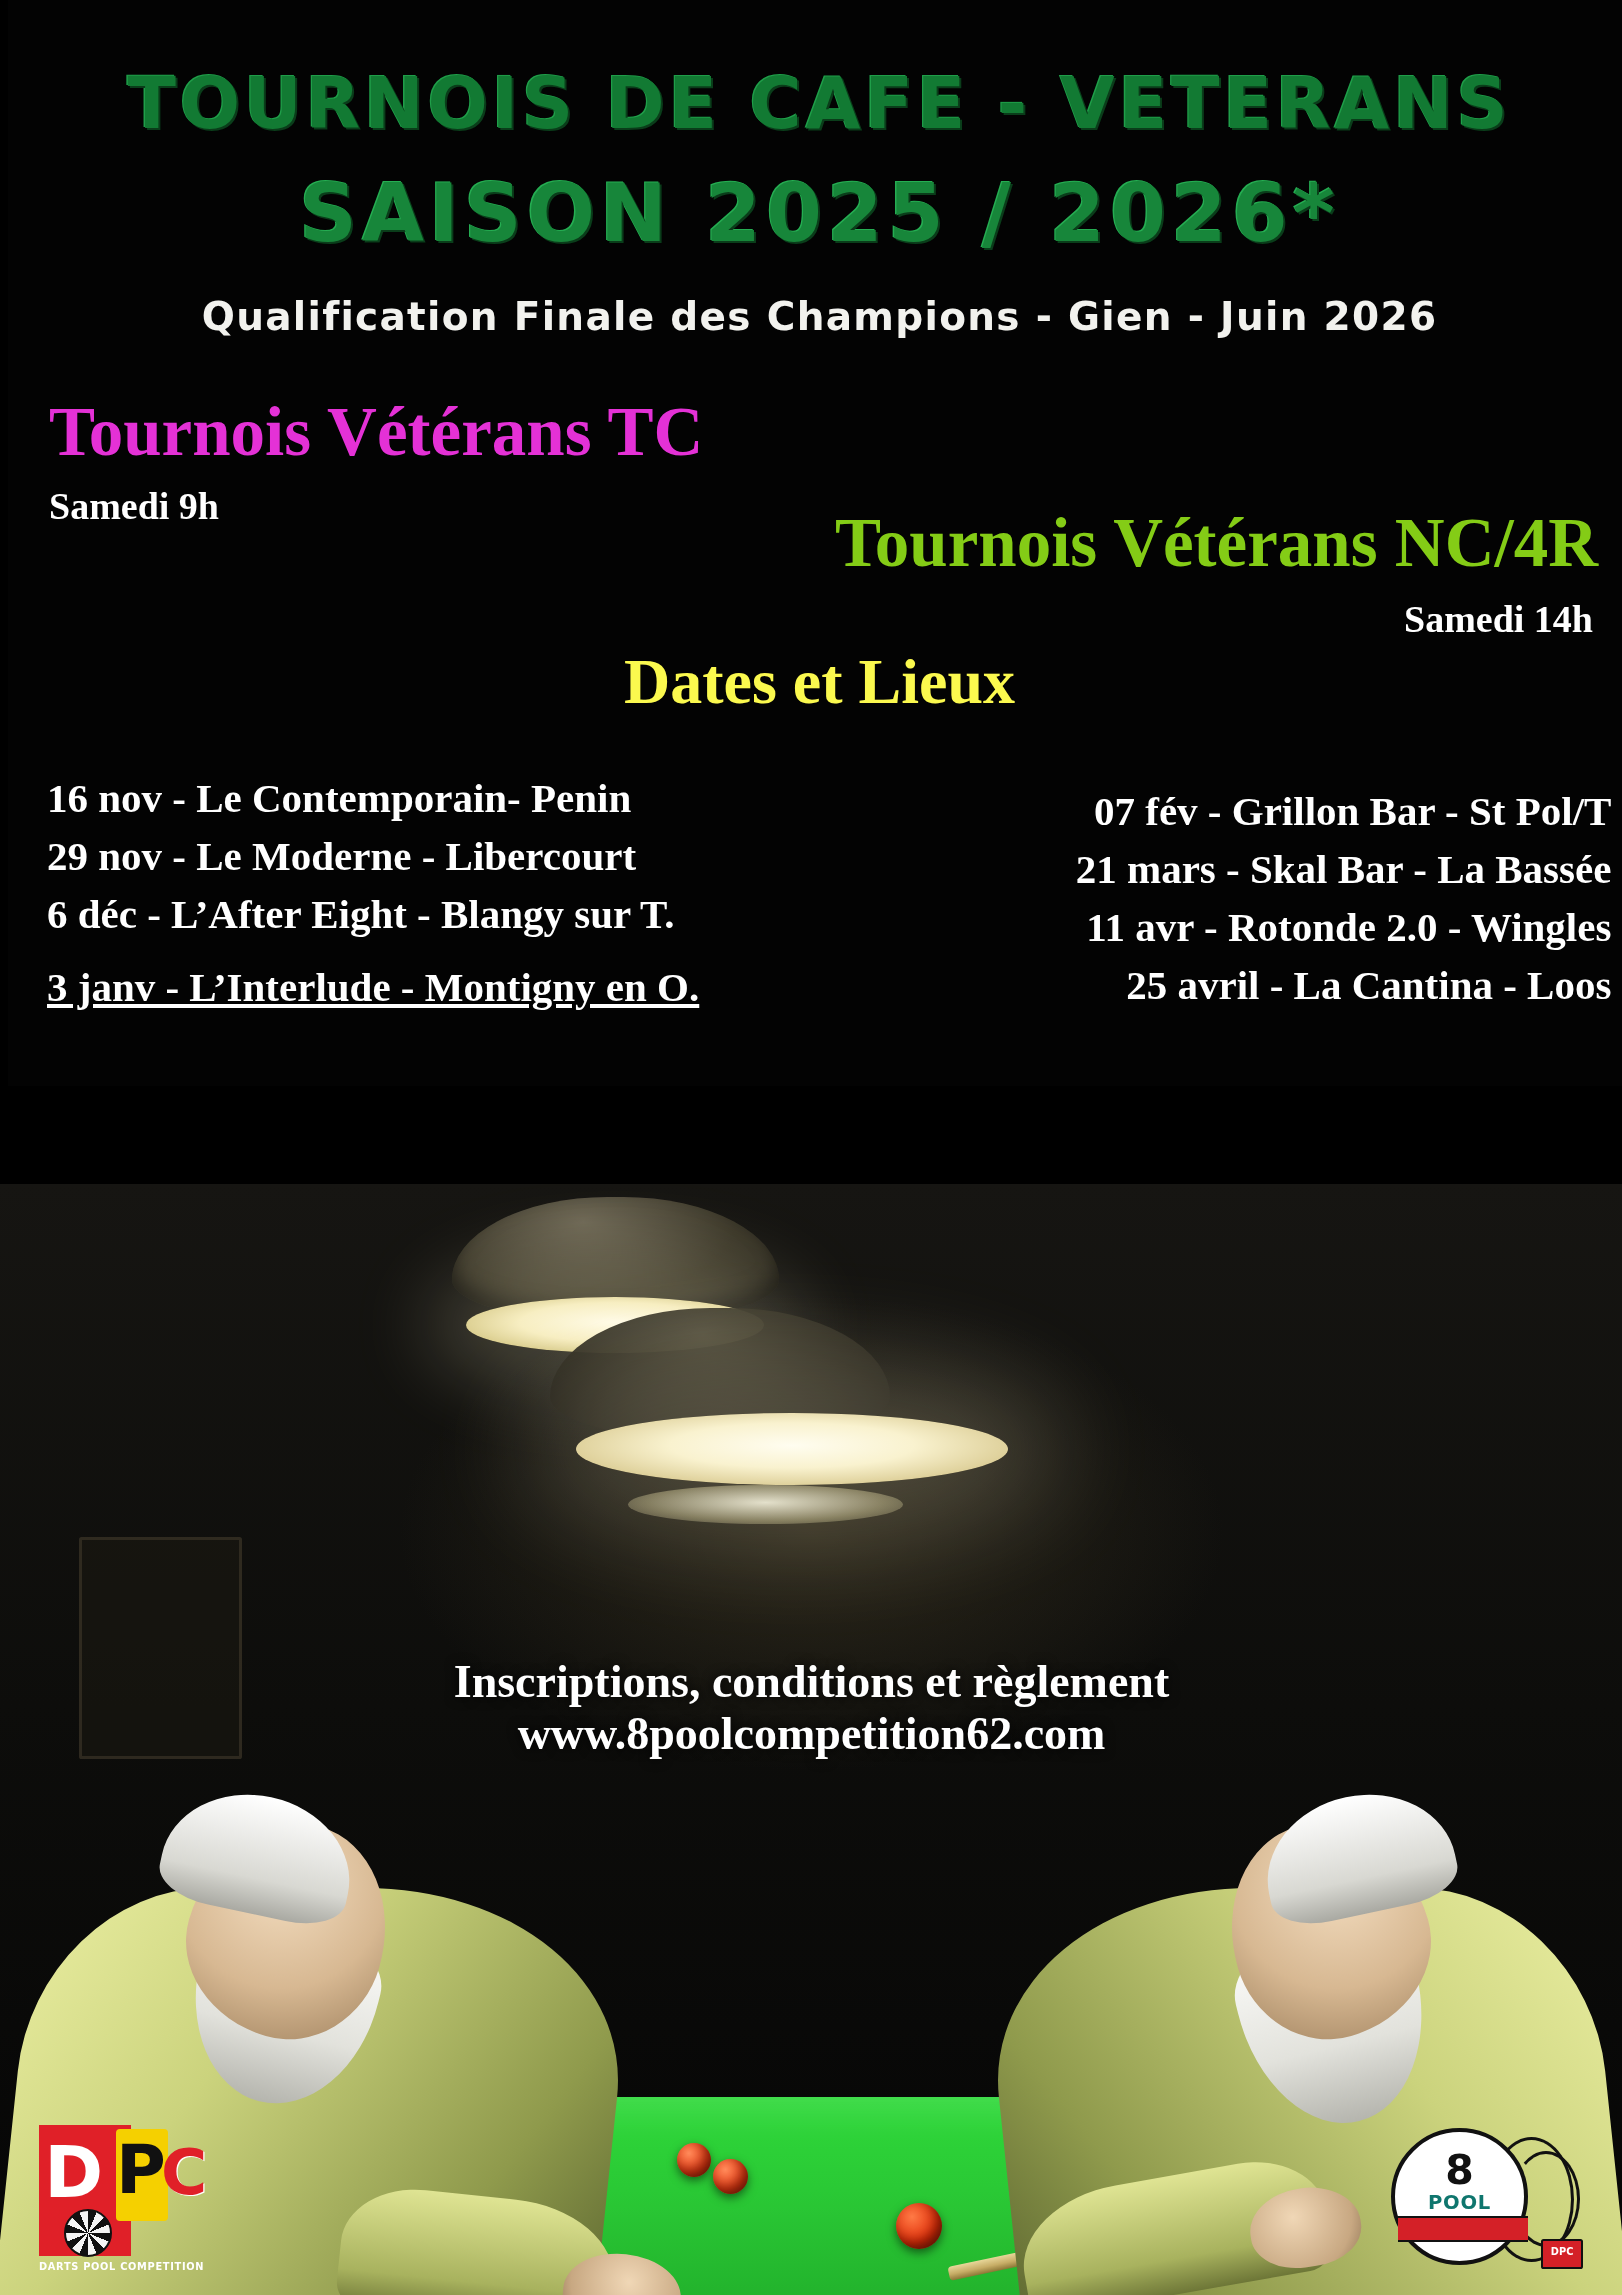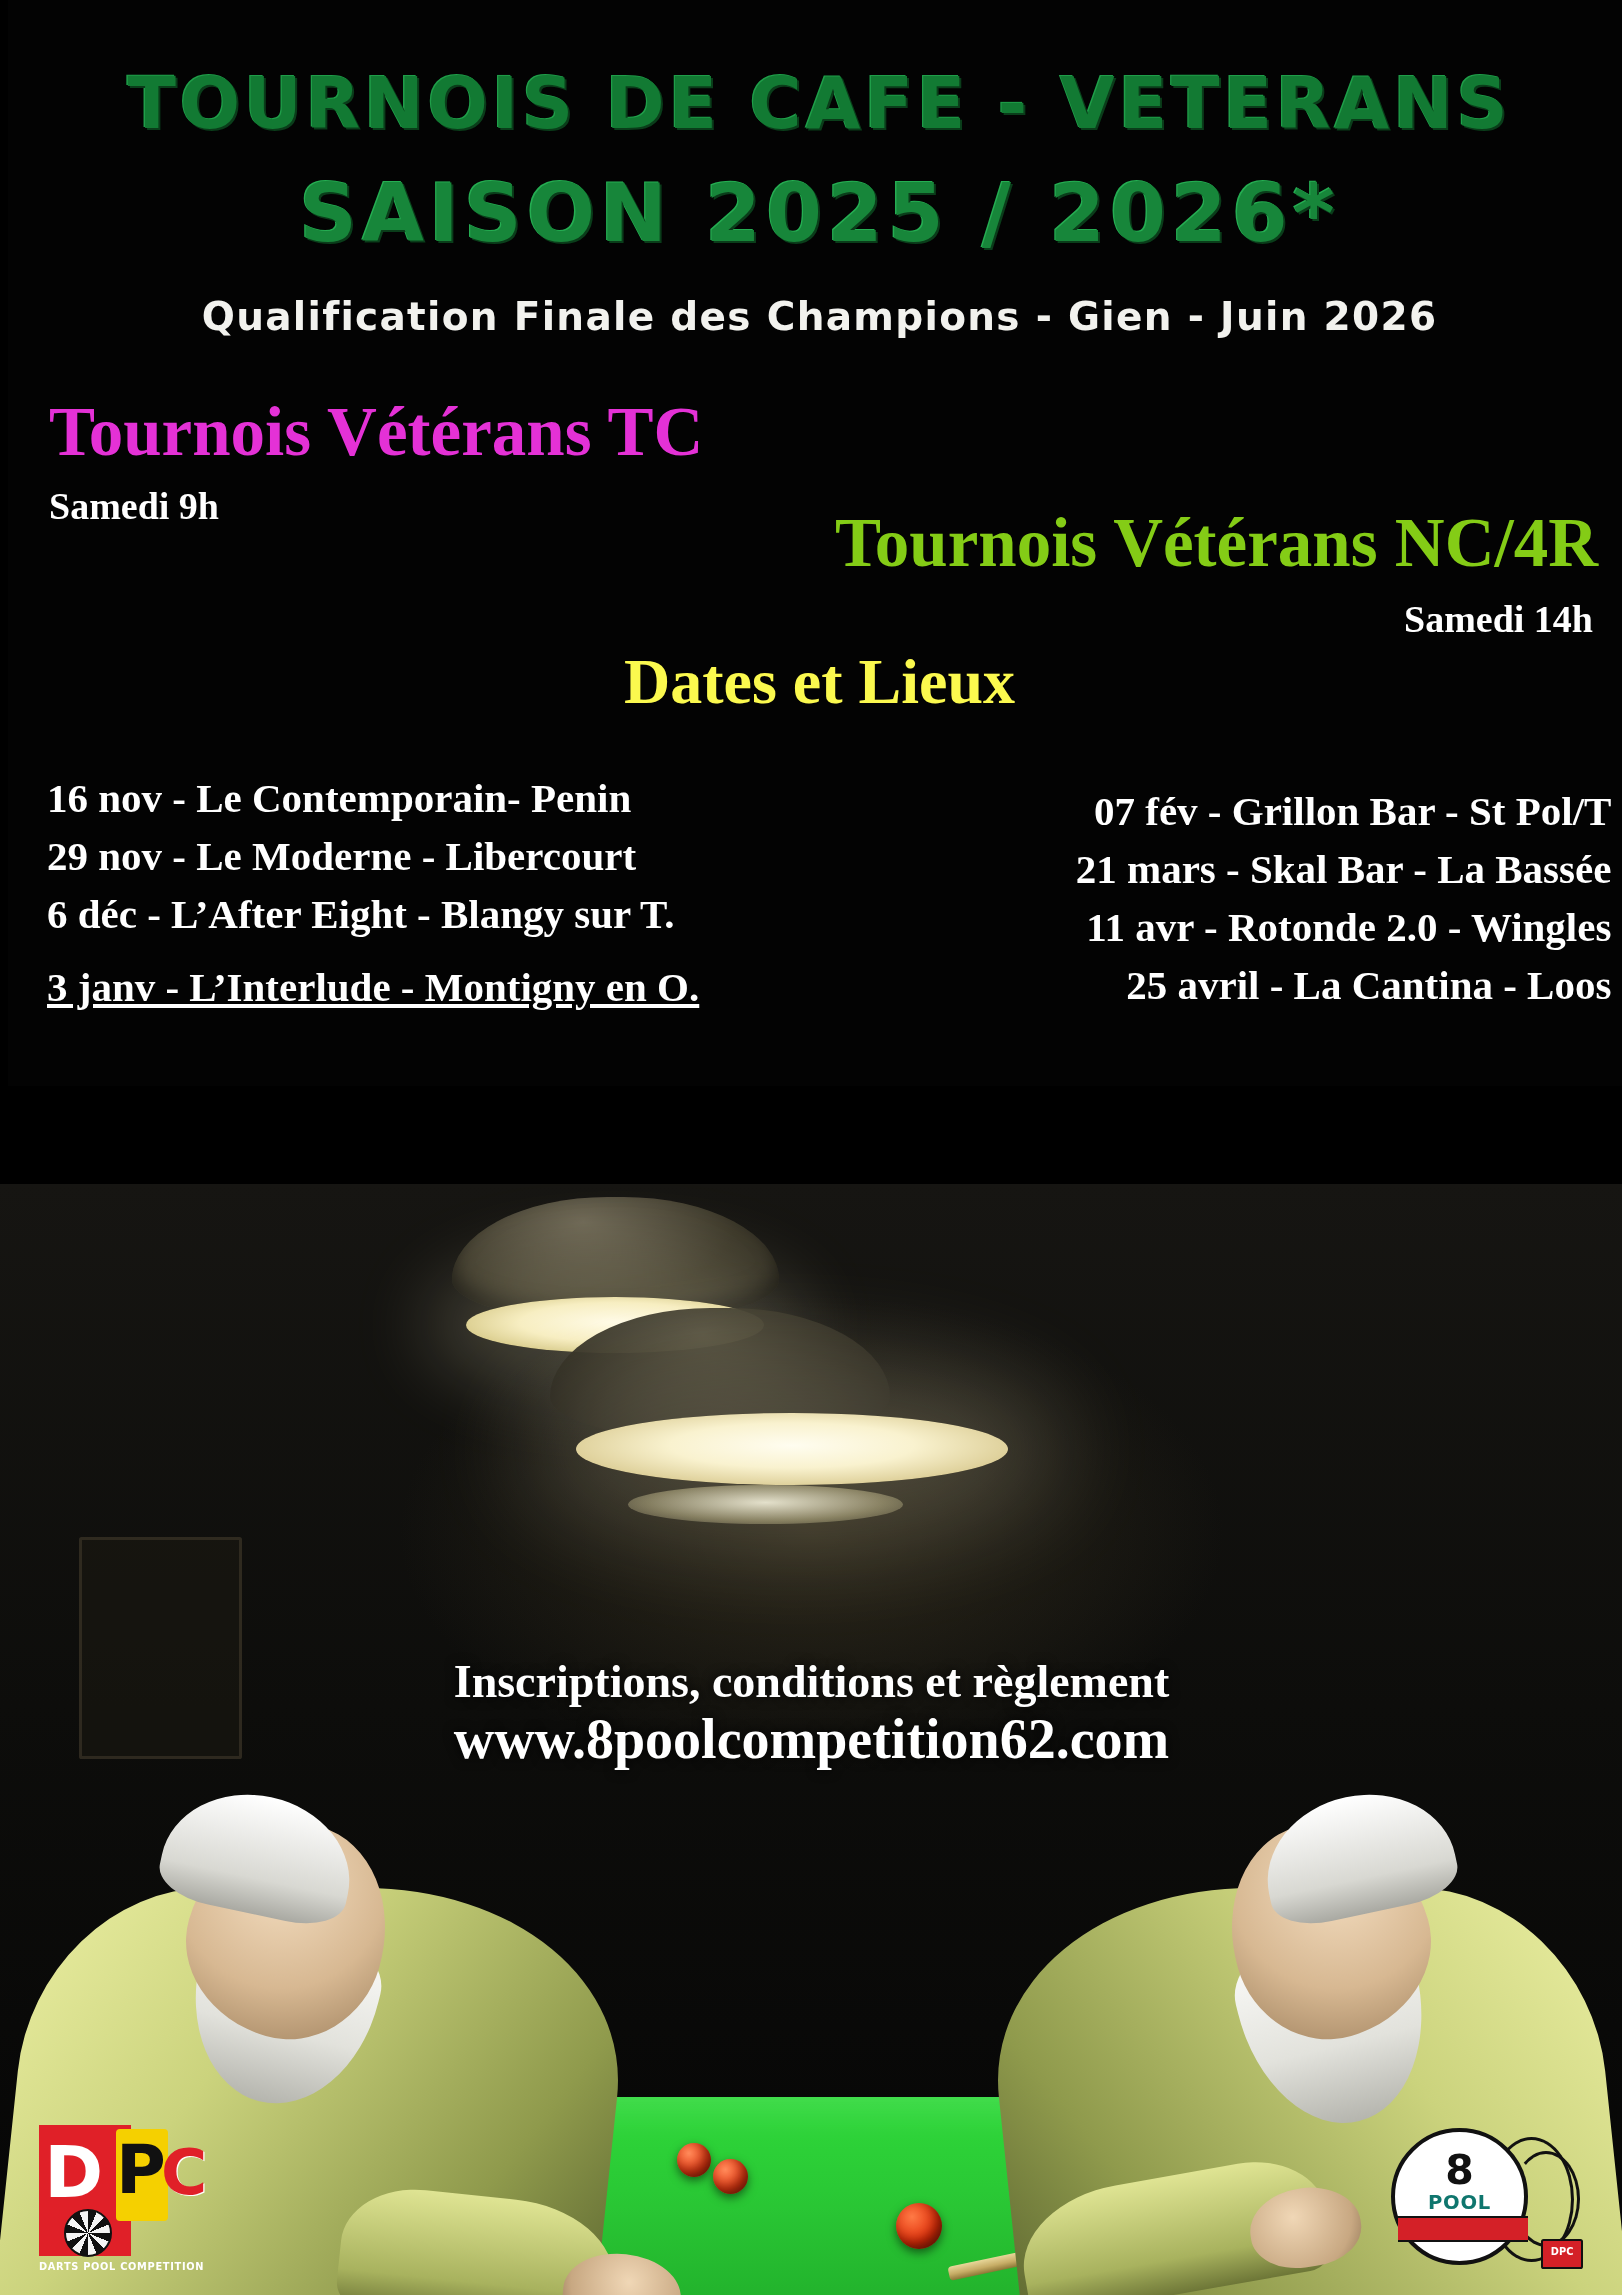--- a/index.html
+++ b/index.html
@@ -252,21 +252,21 @@
     white-space: nowrap;
   }
   .reg-line-2 {
     position: absolute;
     left: 0;
     top: 523px;
     width: 1623px;
     text-align: center;
     font-family: "Liberation Serif", serif;
     font-weight: bold;
-    font-size: 56px;
+    font-size: 46px;
     color: #ffffff;
     text-shadow: 0 0 11.8px rgba(0,0,0,0.9);
     z-index: 20;
     white-space: nowrap;
   }
 
   
   .table-felt {
     position: absolute;
     left: 419px;

